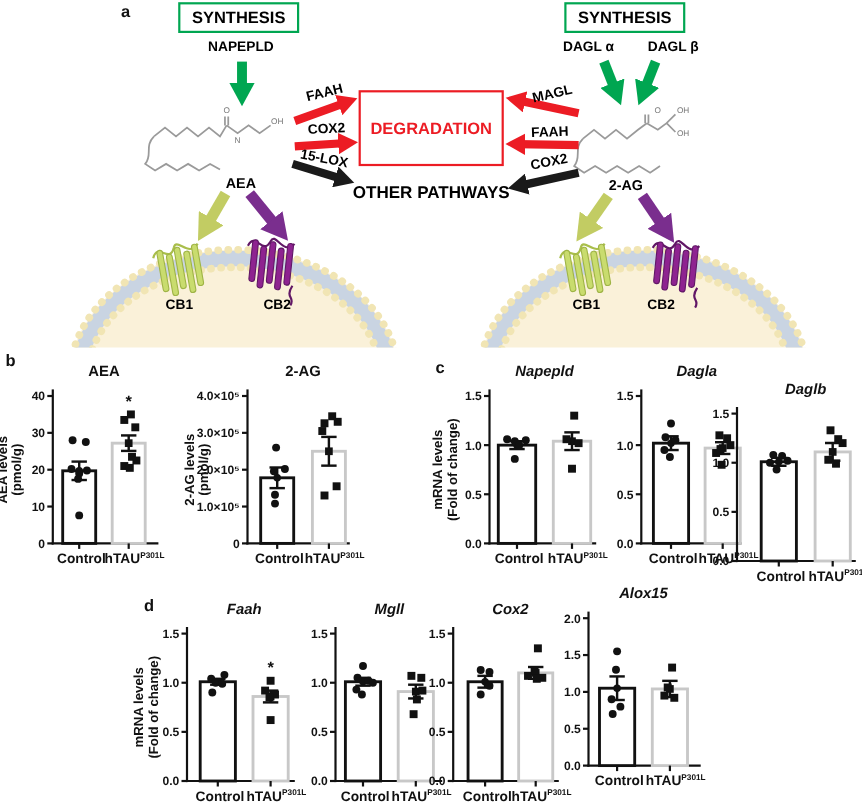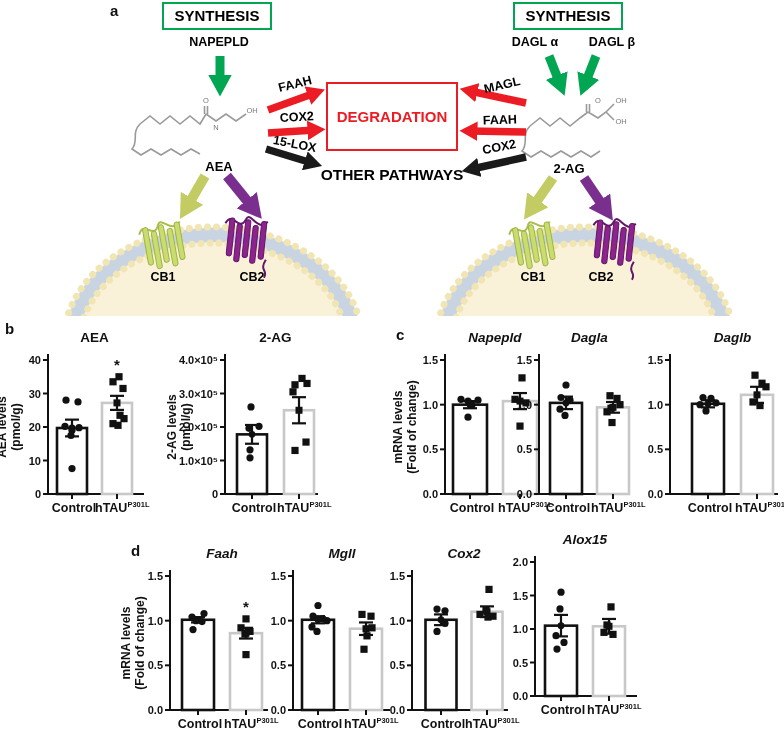--- a/index.html
+++ b/index.html
@@ -274,21 +274,21 @@
         <line x1="121" y1="73.05333333333333" x2="135" y2="73.05333333333333" stroke="#111" stroke-width="2.2"></line>
         <line x1="121" y1="89.13333333333333" x2="135" y2="89.13333333333333" stroke="#111" stroke-width="2.2"></line>
         <rect x="124.5" y="77.59333333333333" width="7" height="7" fill="#111"></rect>
         <rect x="126.4" y="54.26666666666666" width="7.2" height="7.2" fill="#111"></rect>
         <rect x="119.4" y="75.70666666666668" width="7.2" height="7.2" fill="#111"></rect>
         <rect x="130.4" y="79.28" width="7.2" height="7.2" fill="#111"></rect>
         <rect x="124.4" y="102.50666666666666" width="7.2" height="7.2" fill="#111"></rect>
         <line x1="128" y1="174" x2="128" y2="179" stroke="#111" stroke-width="2"></line>
         <text x="106" y="192" font-size="12.5" font-weight="bold"><tspan>hTAU</tspan><tspan dy="-5" font-size="7.5">P301L</tspan></text>
       </svg></div>
-  <div class="chart" style="left: 504px; top: 320px; width: 128px; height: 193px;"><svg width="128" height="193">
+  <div class="chart" style="left: 548px; top: 320px; width: 128px; height: 193px;"><svg width="128" height="193">
         <text x="85.5" y="22" text-anchor="middle" font-size="13.5" font-weight="bold" font-style="italic">Dagla</text>
         <line x1="35" y1="34" x2="35" y2="175" stroke="#111" stroke-width="2"></line>
         <line x1="34" y1="174" x2="126" y2="174" stroke="#111" stroke-width="2"></line>
         <line x1="30" y1="40" x2="35" y2="40" stroke="#111" stroke-width="2"></line>
         <text x="28" y="44" text-anchor="end" font-size="11" font-weight="bold">1.5</text>
         <line x1="30" y1="84.66666666666667" x2="35" y2="84.66666666666667" stroke="#111" stroke-width="2"></line>
         <text x="28" y="88.66666666666667" text-anchor="end" font-size="11" font-weight="bold">1.0</text>
         <line x1="30" y1="129.33333333333334" x2="35" y2="129.33333333333334" stroke="#111" stroke-width="2"></line>
         <text x="28" y="133.33333333333334" text-anchor="end" font-size="11" font-weight="bold">0.5</text>
         <line x1="30" y1="174" x2="35" y2="174" stroke="#111" stroke-width="2"></line>
@@ -312,21 +312,21 @@
         <rect x="105.5" y="83.84666666666668" width="7" height="7" fill="#111"></rect>
         <rect x="102.4" y="72.13333333333333" width="7.2" height="7.2" fill="#111"></rect>
         <rect x="109.4" y="74.81333333333333" width="7.2" height="7.2" fill="#111"></rect>
         <rect x="112.4" y="81.06666666666668" width="7.2" height="7.2" fill="#111"></rect>
         <rect x="103.4" y="84.64" width="7.2" height="7.2" fill="#111"></rect>
         <rect x="99.4" y="88.21333333333332" width="7.2" height="7.2" fill="#111"></rect>
         <rect x="104.4" y="98.93333333333334" width="7.2" height="7.2" fill="#111"></rect>
         <line x1="109" y1="174" x2="109" y2="179" stroke="#111" stroke-width="2"></line>
         <text x="87" y="192" font-size="12.5" font-weight="bold"><tspan>hTAU</tspan><tspan dy="-5" font-size="7.5">P301L</tspan></text>
       </svg></div>
-  <div class="chart" style="left: 634px; top: 320px; width: 146px; height: 193px;"><svg width="146" height="193">
+  <div class="chart" style="left: 634px; top: 336px; width: 146px; height: 193px;"><svg width="146" height="193">
         <text x="98.5" y="22" text-anchor="middle" font-size="13.5" font-weight="bold" font-style="italic">Daglb</text>
         <line x1="36" y1="34" x2="36" y2="175" stroke="#111" stroke-width="2"></line>
         <line x1="35" y1="174" x2="144" y2="174" stroke="#111" stroke-width="2"></line>
         <line x1="31" y1="40" x2="36" y2="40" stroke="#111" stroke-width="2"></line>
         <text x="29" y="44" text-anchor="end" font-size="11" font-weight="bold">1.5</text>
         <line x1="31" y1="84.66666666666667" x2="36" y2="84.66666666666667" stroke="#111" stroke-width="2"></line>
         <text x="29" y="88.66666666666667" text-anchor="end" font-size="11" font-weight="bold">1.0</text>
         <line x1="31" y1="129.33333333333334" x2="36" y2="129.33333333333334" stroke="#111" stroke-width="2"></line>
         <text x="29" y="133.33333333333334" text-anchor="end" font-size="11" font-weight="bold">0.5</text>
         <line x1="31" y1="174" x2="36" y2="174" stroke="#111" stroke-width="2"></line>
@@ -389,21 +389,21 @@
         <rect x="120.5" y="93.67333333333333" width="7" height="7" fill="#111"></rect>
         <rect x="120.4" y="79.28" width="7.2" height="7.2" fill="#111"></rect>
         <rect x="115.4" y="88.21333333333332" width="7.2" height="7.2" fill="#111"></rect>
         <rect x="124.4" y="91.78666666666668" width="7.2" height="7.2" fill="#111"></rect>
         <rect x="119.4" y="94.46666666666667" width="7.2" height="7.2" fill="#111"></rect>
         <rect x="120.4" y="115.01333333333335" width="7.2" height="7.2" fill="#111"></rect>
         <line x1="124" y1="174" x2="124" y2="179" stroke="#111" stroke-width="2"></line>
         <text x="124" y="75.88" text-anchor="middle" font-size="15" font-weight="bold">*</text>
         <text x="102" y="192" font-size="12.5" font-weight="bold"><tspan>hTAU</tspan><tspan dy="-5" font-size="7.5">P301L</tspan></text>
       </svg></div>
-  <div class="chart" style="left: 250px; top: 536px; width: 142px; height: 193px; text-align: center;"><svg width="142" height="193">
+  <div class="chart" style="left: 262px; top: 536px; width: 142px; height: 193px; text-align: center;"><svg width="142" height="193">
         <text x="92" y="22" text-anchor="middle" font-size="13.5" font-weight="bold" font-style="italic">Mgll</text>
         <line x1="43" y1="34" x2="43" y2="175" stroke="#111" stroke-width="2"></line>
         <line x1="42" y1="174" x2="140" y2="174" stroke="#111" stroke-width="2"></line>
         <line x1="38" y1="40" x2="43" y2="40" stroke="#111" stroke-width="2"></line>
         <text x="36" y="44" text-anchor="end" font-size="11" font-weight="bold">1.5</text>
         <line x1="38" y1="84.66666666666667" x2="43" y2="84.66666666666667" stroke="#111" stroke-width="2"></line>
         <text x="36" y="88.66666666666667" text-anchor="end" font-size="11" font-weight="bold">1.0</text>
         <line x1="38" y1="129.33333333333334" x2="43" y2="129.33333333333334" stroke="#111" stroke-width="2"></line>
         <text x="36" y="133.33333333333334" text-anchor="end" font-size="11" font-weight="bold">0.5</text>
         <line x1="38" y1="174" x2="43" y2="174" stroke="#111" stroke-width="2"></line>

